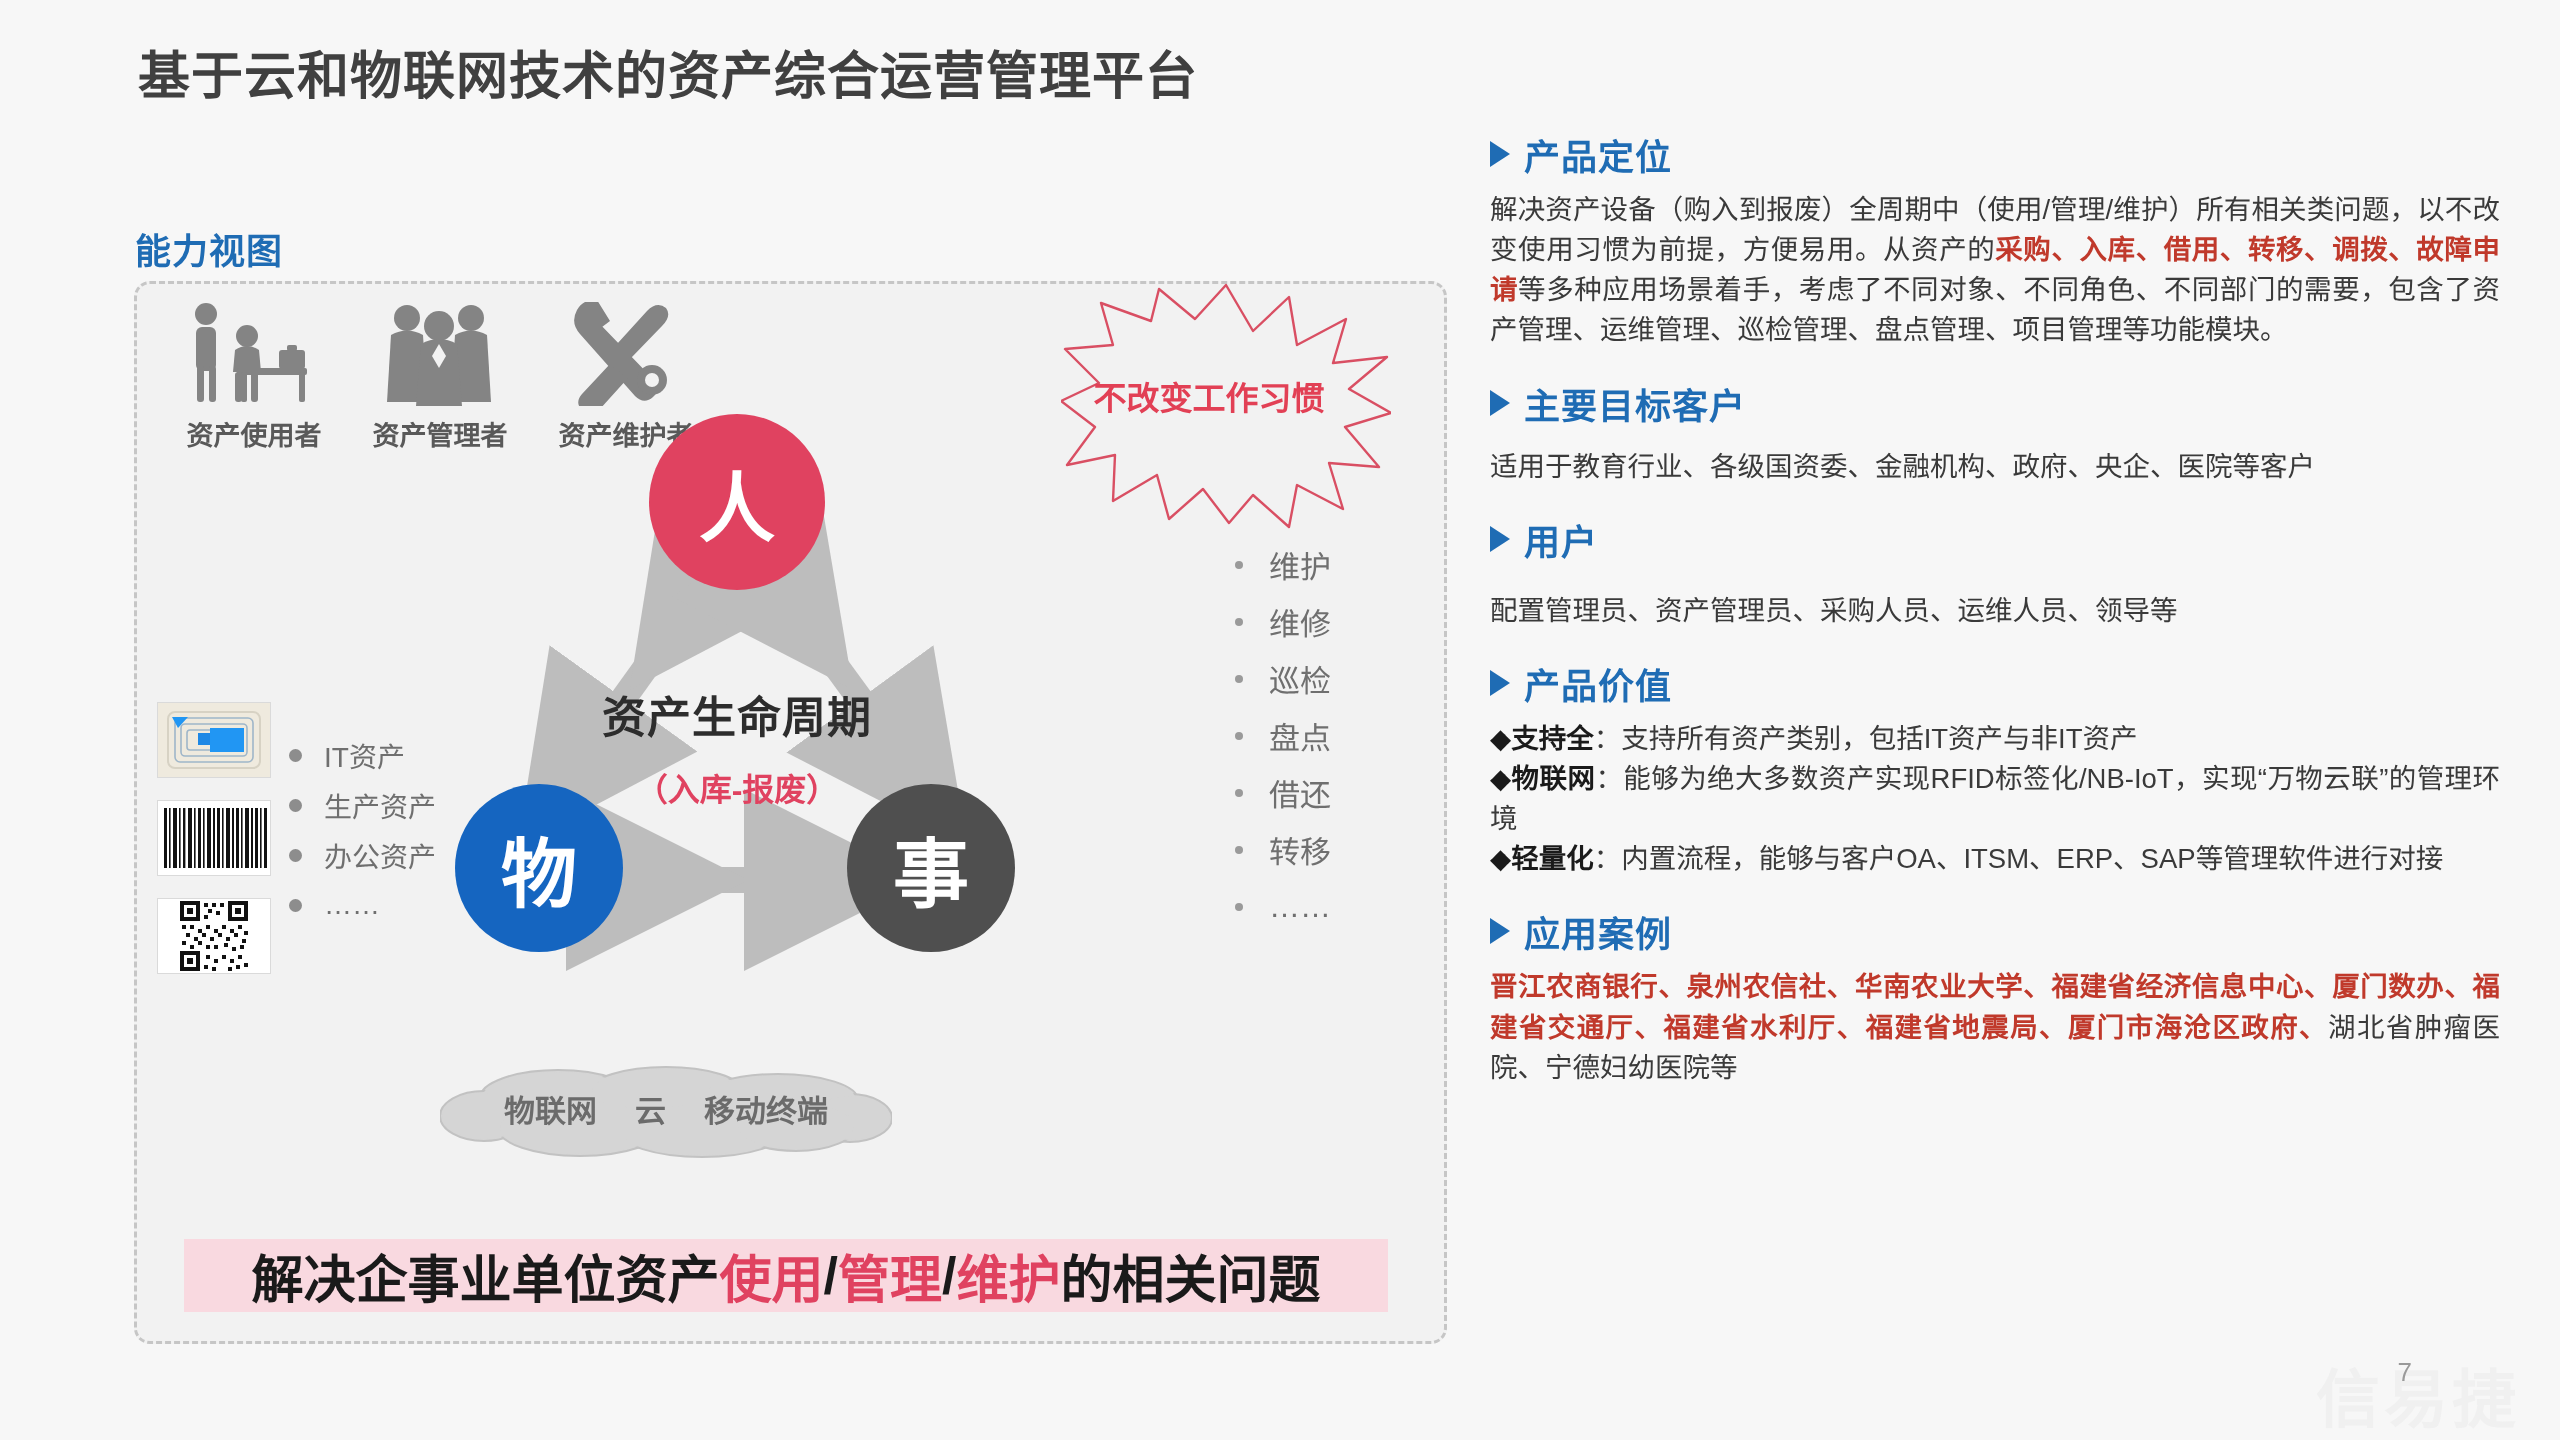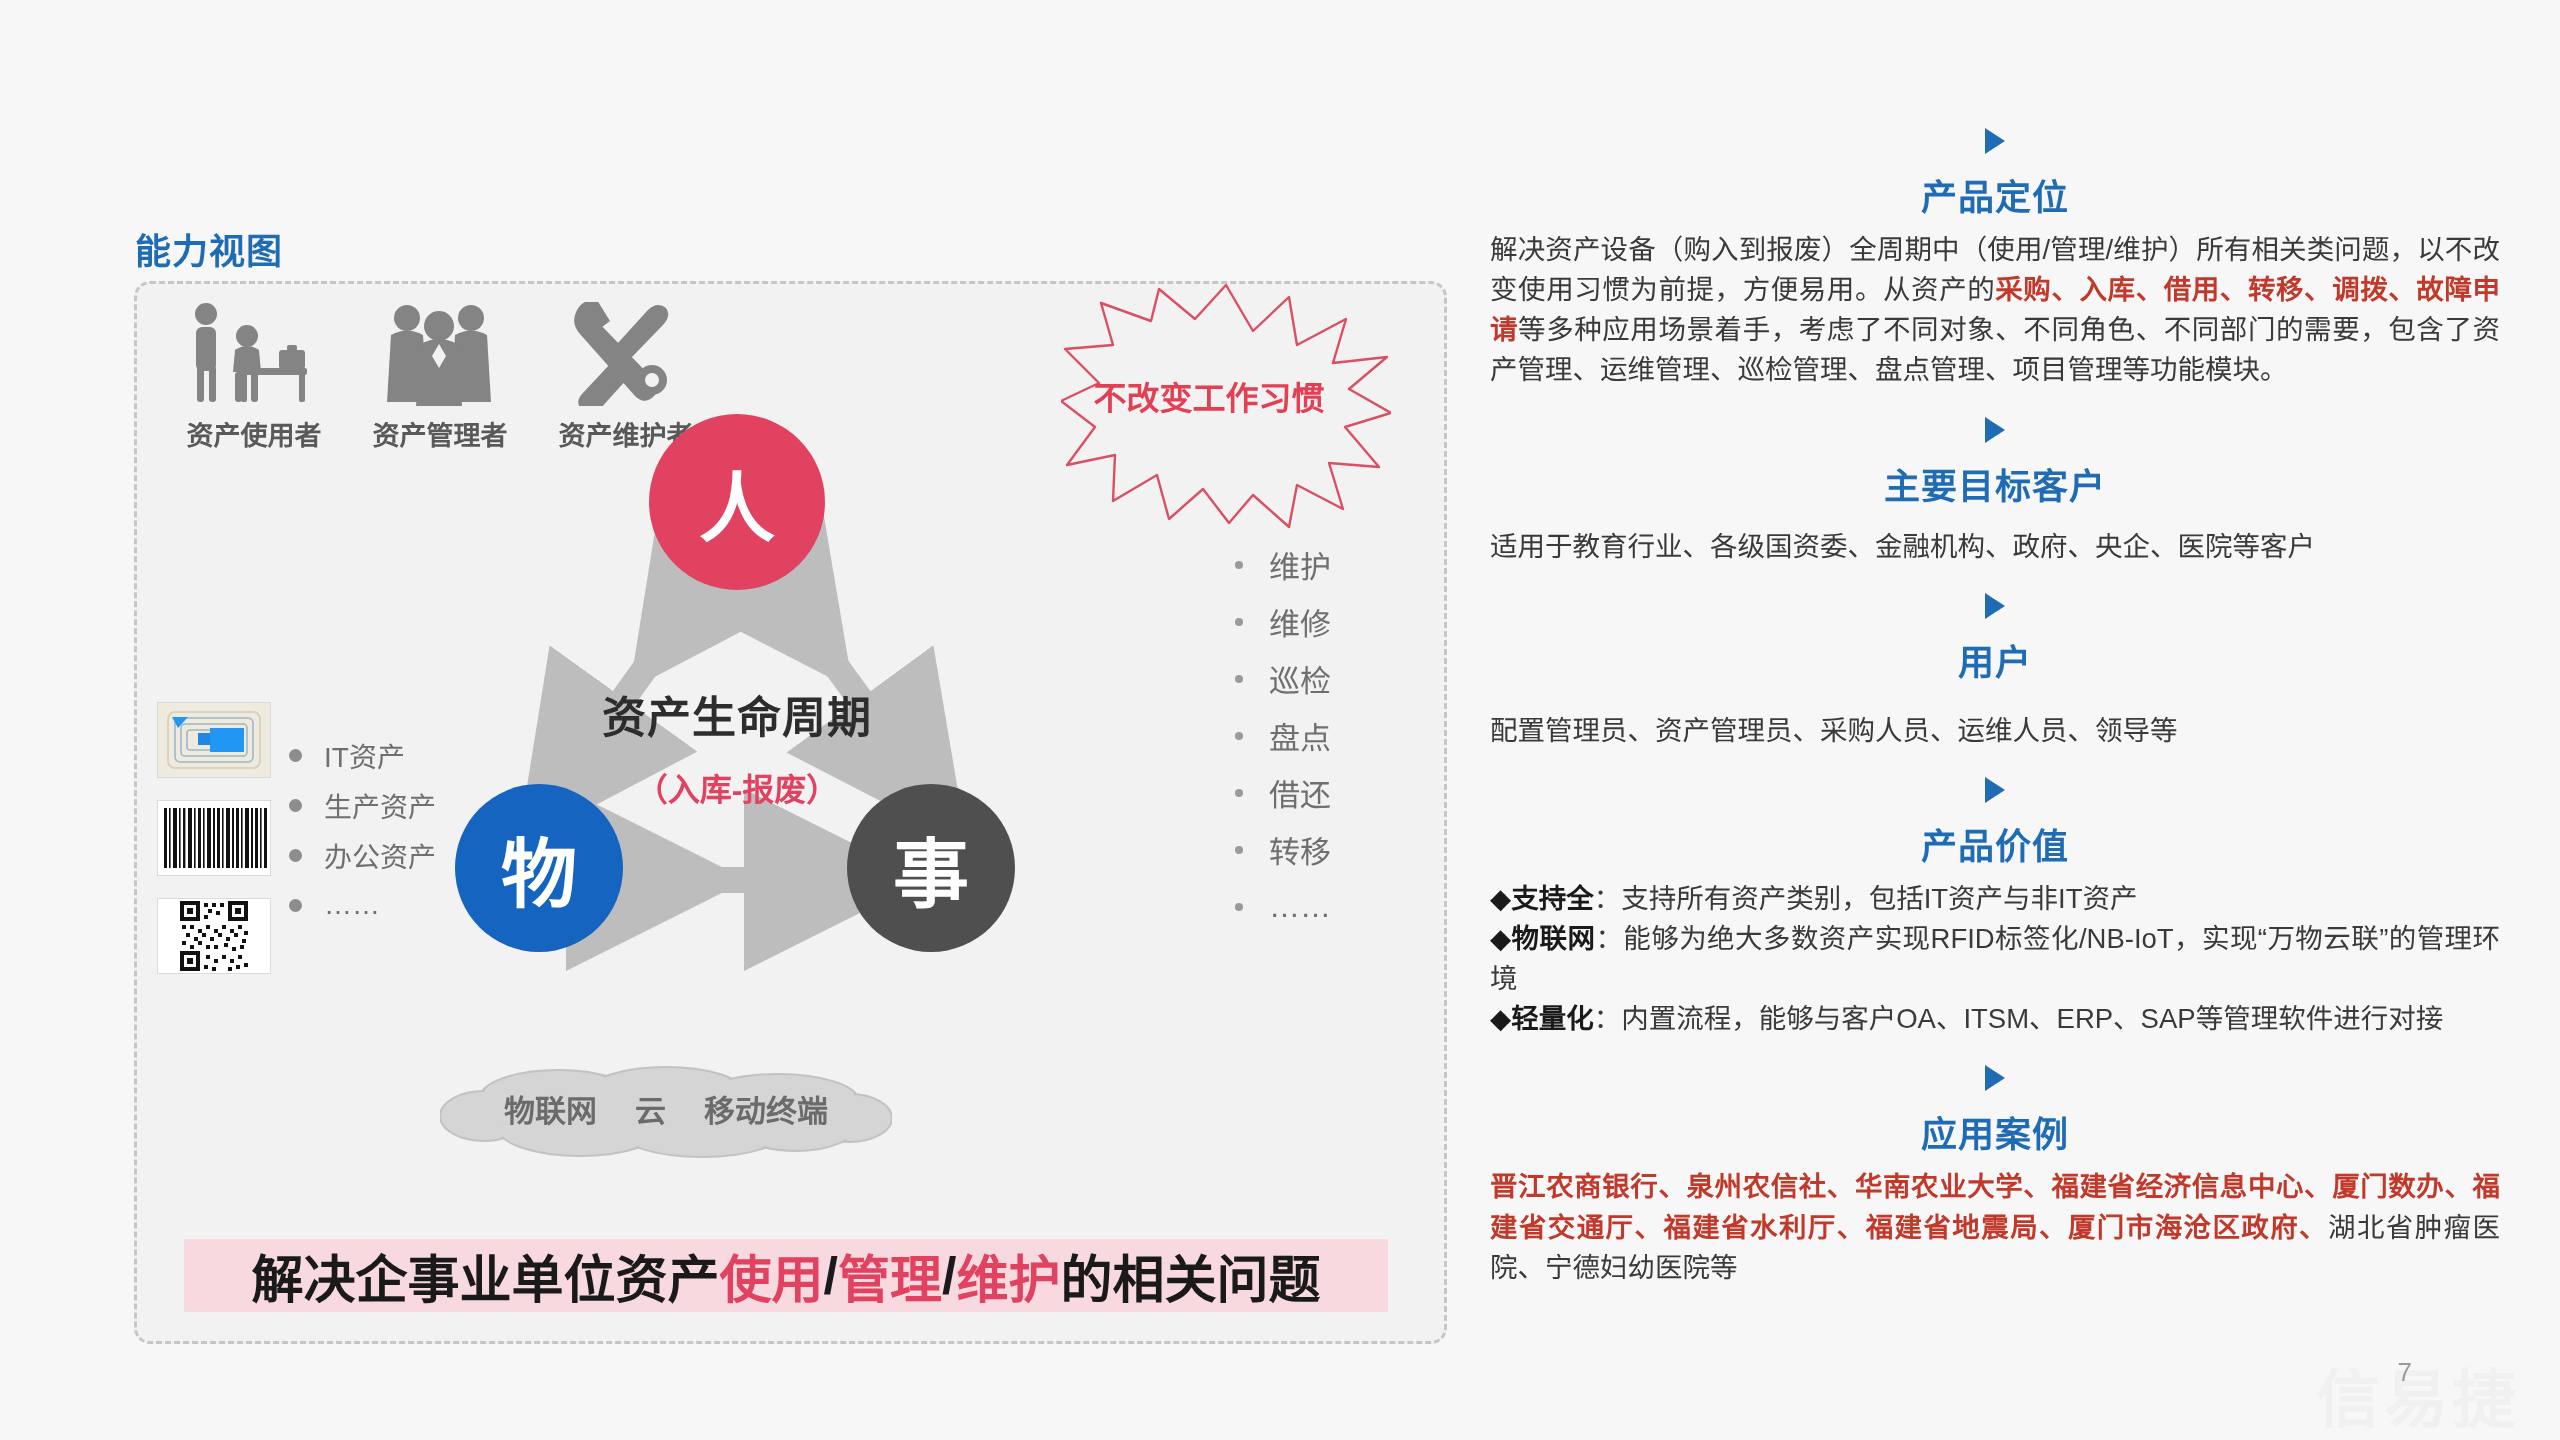--- a/index.html
+++ b/index.html
@@ -286,21 +286,20 @@
     position: absolute;
     left: 1490px;
     top: 128px;
     width: 1010px;
   }
   .sec-head {
     display: flex;
     align-items: center;
     gap: 14px;
     margin-bottom: 10px;
-    flex-direction: column;
   }
   .sec-head .tri {
     width: 0; height: 0;
     border-left: 20px solid #1f6cb4;
     border-top: 13px solid transparent;
     border-bottom: 13px solid transparent;
     flex: none;
   }
   .sec-head .ttl {
     font-size: 36px;
@@ -336,20 +335,21 @@
     color: rgba(150,150,150,0.07);
     letter-spacing: 4px;
     white-space: nowrap;
   }
 </style>
 </head>
 <body>
 
 <div class="slide">
 
+  <div class="page-title">基于云和物联网技术的资产综合运营管理平台</div>
 
   <div class="section-heading-left">能力视图</div>
 
   <div class="diagram-panel">
 
     <div class="roles">
       <div class="role">
         <div class="role-icon">
           <svg width="150" height="104" viewBox="0 0 150 104" fill="#848484">
             <circle cx="27" cy="12" r="11"></circle>

